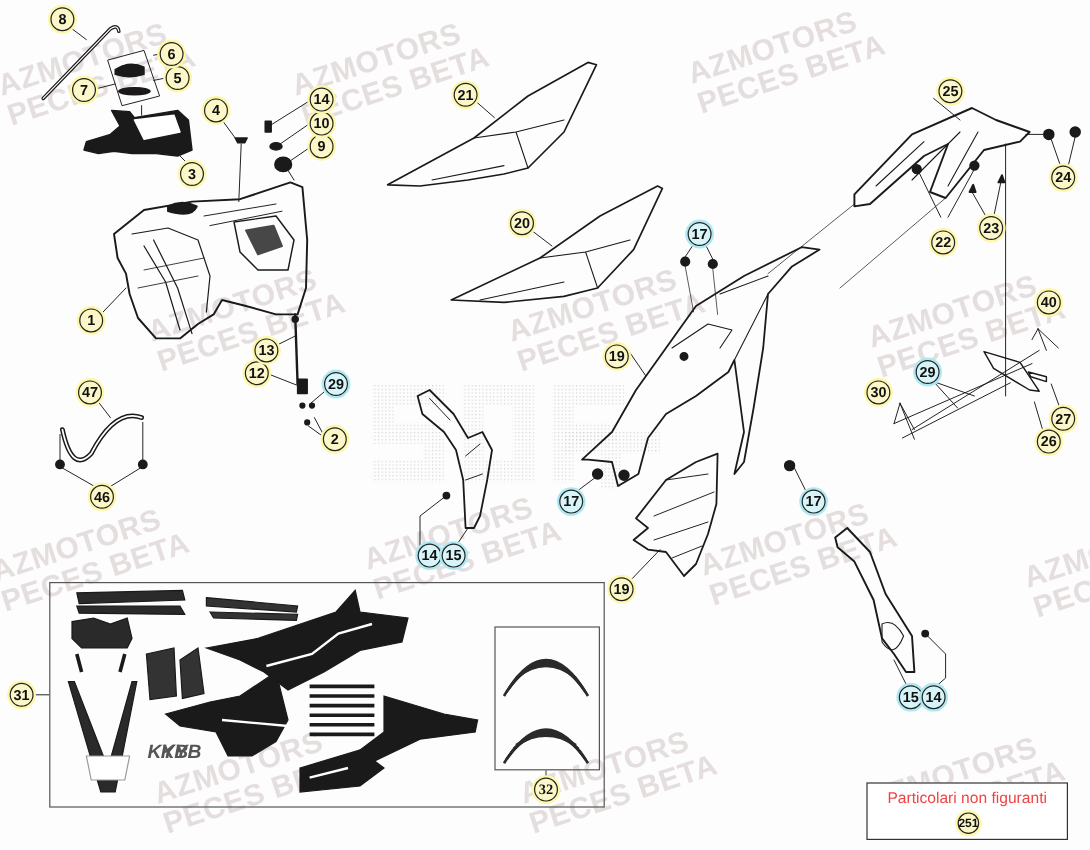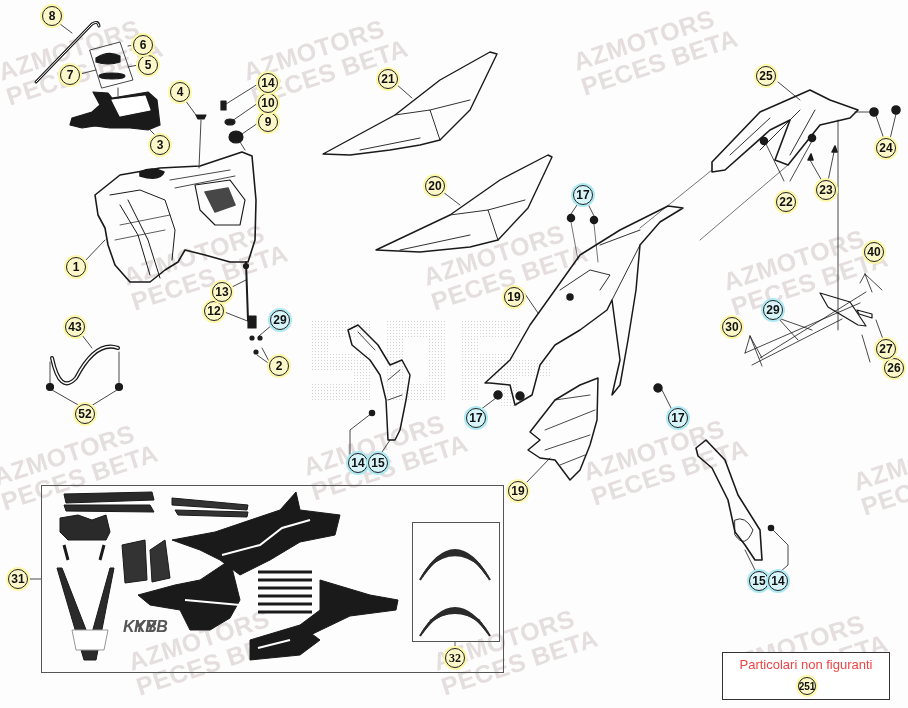--- a/index.html
+++ b/index.html
@@ -310,31 +310,31 @@
       <div class="callout cyan" style="left: 583px; top: 195px;">17</div>
       <div class="callout cyan" style="left: 476px; top: 418px;">17</div>
       <div class="callout cyan" style="left: 678px; top: 418px;">17</div>
       <div class="callout yellow" style="left: 514px; top: 297px;">19</div>
       <div class="callout yellow" style="left: 518px; top: 491px;">19</div>
       <div class="callout yellow" style="left: 435px; top: 186px;">20</div>
       <div class="callout yellow" style="left: 388px; top: 79px;">21</div>
       <div class="callout yellow" style="left: 786px; top: 190px; margin-top: 12px;">22</div>
       <div class="callout yellow" style="left: 826px; top: 190px;">23</div>
       <div class="callout yellow" style="left: 886px; top: 148px;">24</div>
-      <div class="callout yellow" style="left: 766px; top: 76px;">25</div>
-      <div class="callout yellow" style="left: 894px; top: 368px;">26</div>
+      <div class="callout yellow" style="left: 792px; top: 76px;">25</div>
+      <div class="callout yellow" style="left: 874px; top: 368px;">26</div>
       <div class="callout yellow" style="left: 886px; top: 349px;">27</div>
       <div class="callout yellow" style="left: 874px; top: 252px;">40</div>
       <div class="callout cyan" style="left: 280px; top: 320px;">29</div>
       <div class="callout cyan" style="left: 773px; top: 310px;">29</div>
       <div class="callout yellow" style="left: 732px; top: 327px;">30</div>
       <div class="callout yellow" style="left: 18px; top: 579px;">31</div>
       <div class="callout yellow" style="left: 455px; top: 658px; font-family: Liberation Serif, serif;">32</div>
-      <div class="callout yellow" style="left: 75px; top: 327px;">43</div>
-      <div class="callout yellow" style="left: 85px; top: 414px;">52</div>
+      <div class="callout yellow" style="left: 75px; top: 327px;">47</div>
+      <div class="callout yellow" style="left: 85px; top: 414px;">46</div>
       <div class="callout cyan" style="left: 759px; top: 581px;">15</div>
       <div class="callout cyan" style="left: 778px; top: 581px;">14</div>
     </div>
 
   <div class="legend-box">
     <div class="legend-title">Particolari non figuranti</div>
     <div class="callout yellow small" style="left:84px;top:33px;">251</div>
   </div>
 </div>
 

